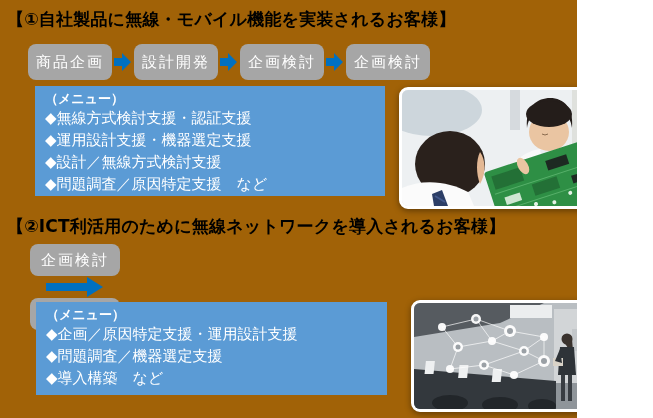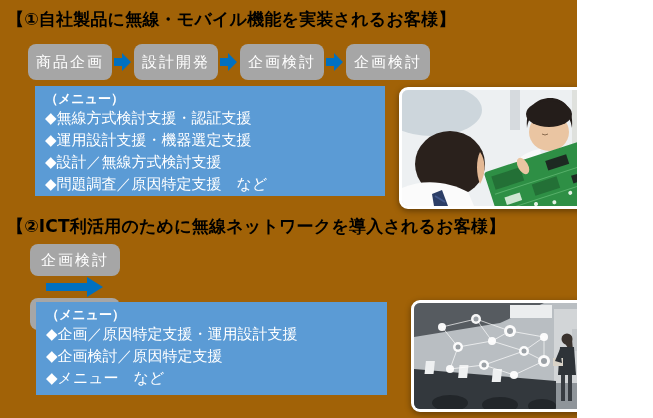--- a/index.html
+++ b/index.html
@@ -126,22 +126,22 @@
     <div class="arrow" style="width:62px;">
       <svg width="58" height="22" viewBox="0 0 58 22">
           <polygon points="0,7 41,7 41,1 57,11 41,21 41,15 0,15" fill="#0070c0"></polygon>
         </svg>
     </div>
   </div>
 
   <div class="menu-box" style="left:36px; top:302px; width:351px; height:93px;">
     <div class="menu-header">（メニュー）</div>
     <div class="menu-item">◆企画／原因特定支援・運用設計支援</div>
-    <div class="menu-item">◆企画検討／原因特定支援</div>
-    <div class="menu-item">◆メニュー　など</div>
+    <div class="menu-item">◆問題調査／機器選定支援</div>
+    <div class="menu-item">◆導入構築　など</div>
   </div>
 
   <div class="photo" style="left:411px; top:300px; width:224px; height:106px;" aria-label="会議室でネットワーク図を見る女性の写真">
     <svg width="224" height="106" viewBox="0 0 224 106">
       <rect x="0" y="0" width="224" height="106" fill="#b9bec2"></rect>
       <rect x="140" y="6" width="84" height="78" fill="#d2d5d7"></rect>
       <rect x="184" y="20" width="28" height="56" fill="#e3e5e6"></rect>
       <rect x="158" y="26" width="17" height="22" fill="#c3c7ca"></rect>
       <path d="M0,0 L130,0 L86,20 L0,34 Z" fill="#565b60"></path>
       <rect x="96" y="2" width="42" height="13" fill="#eceeef"></rect>

